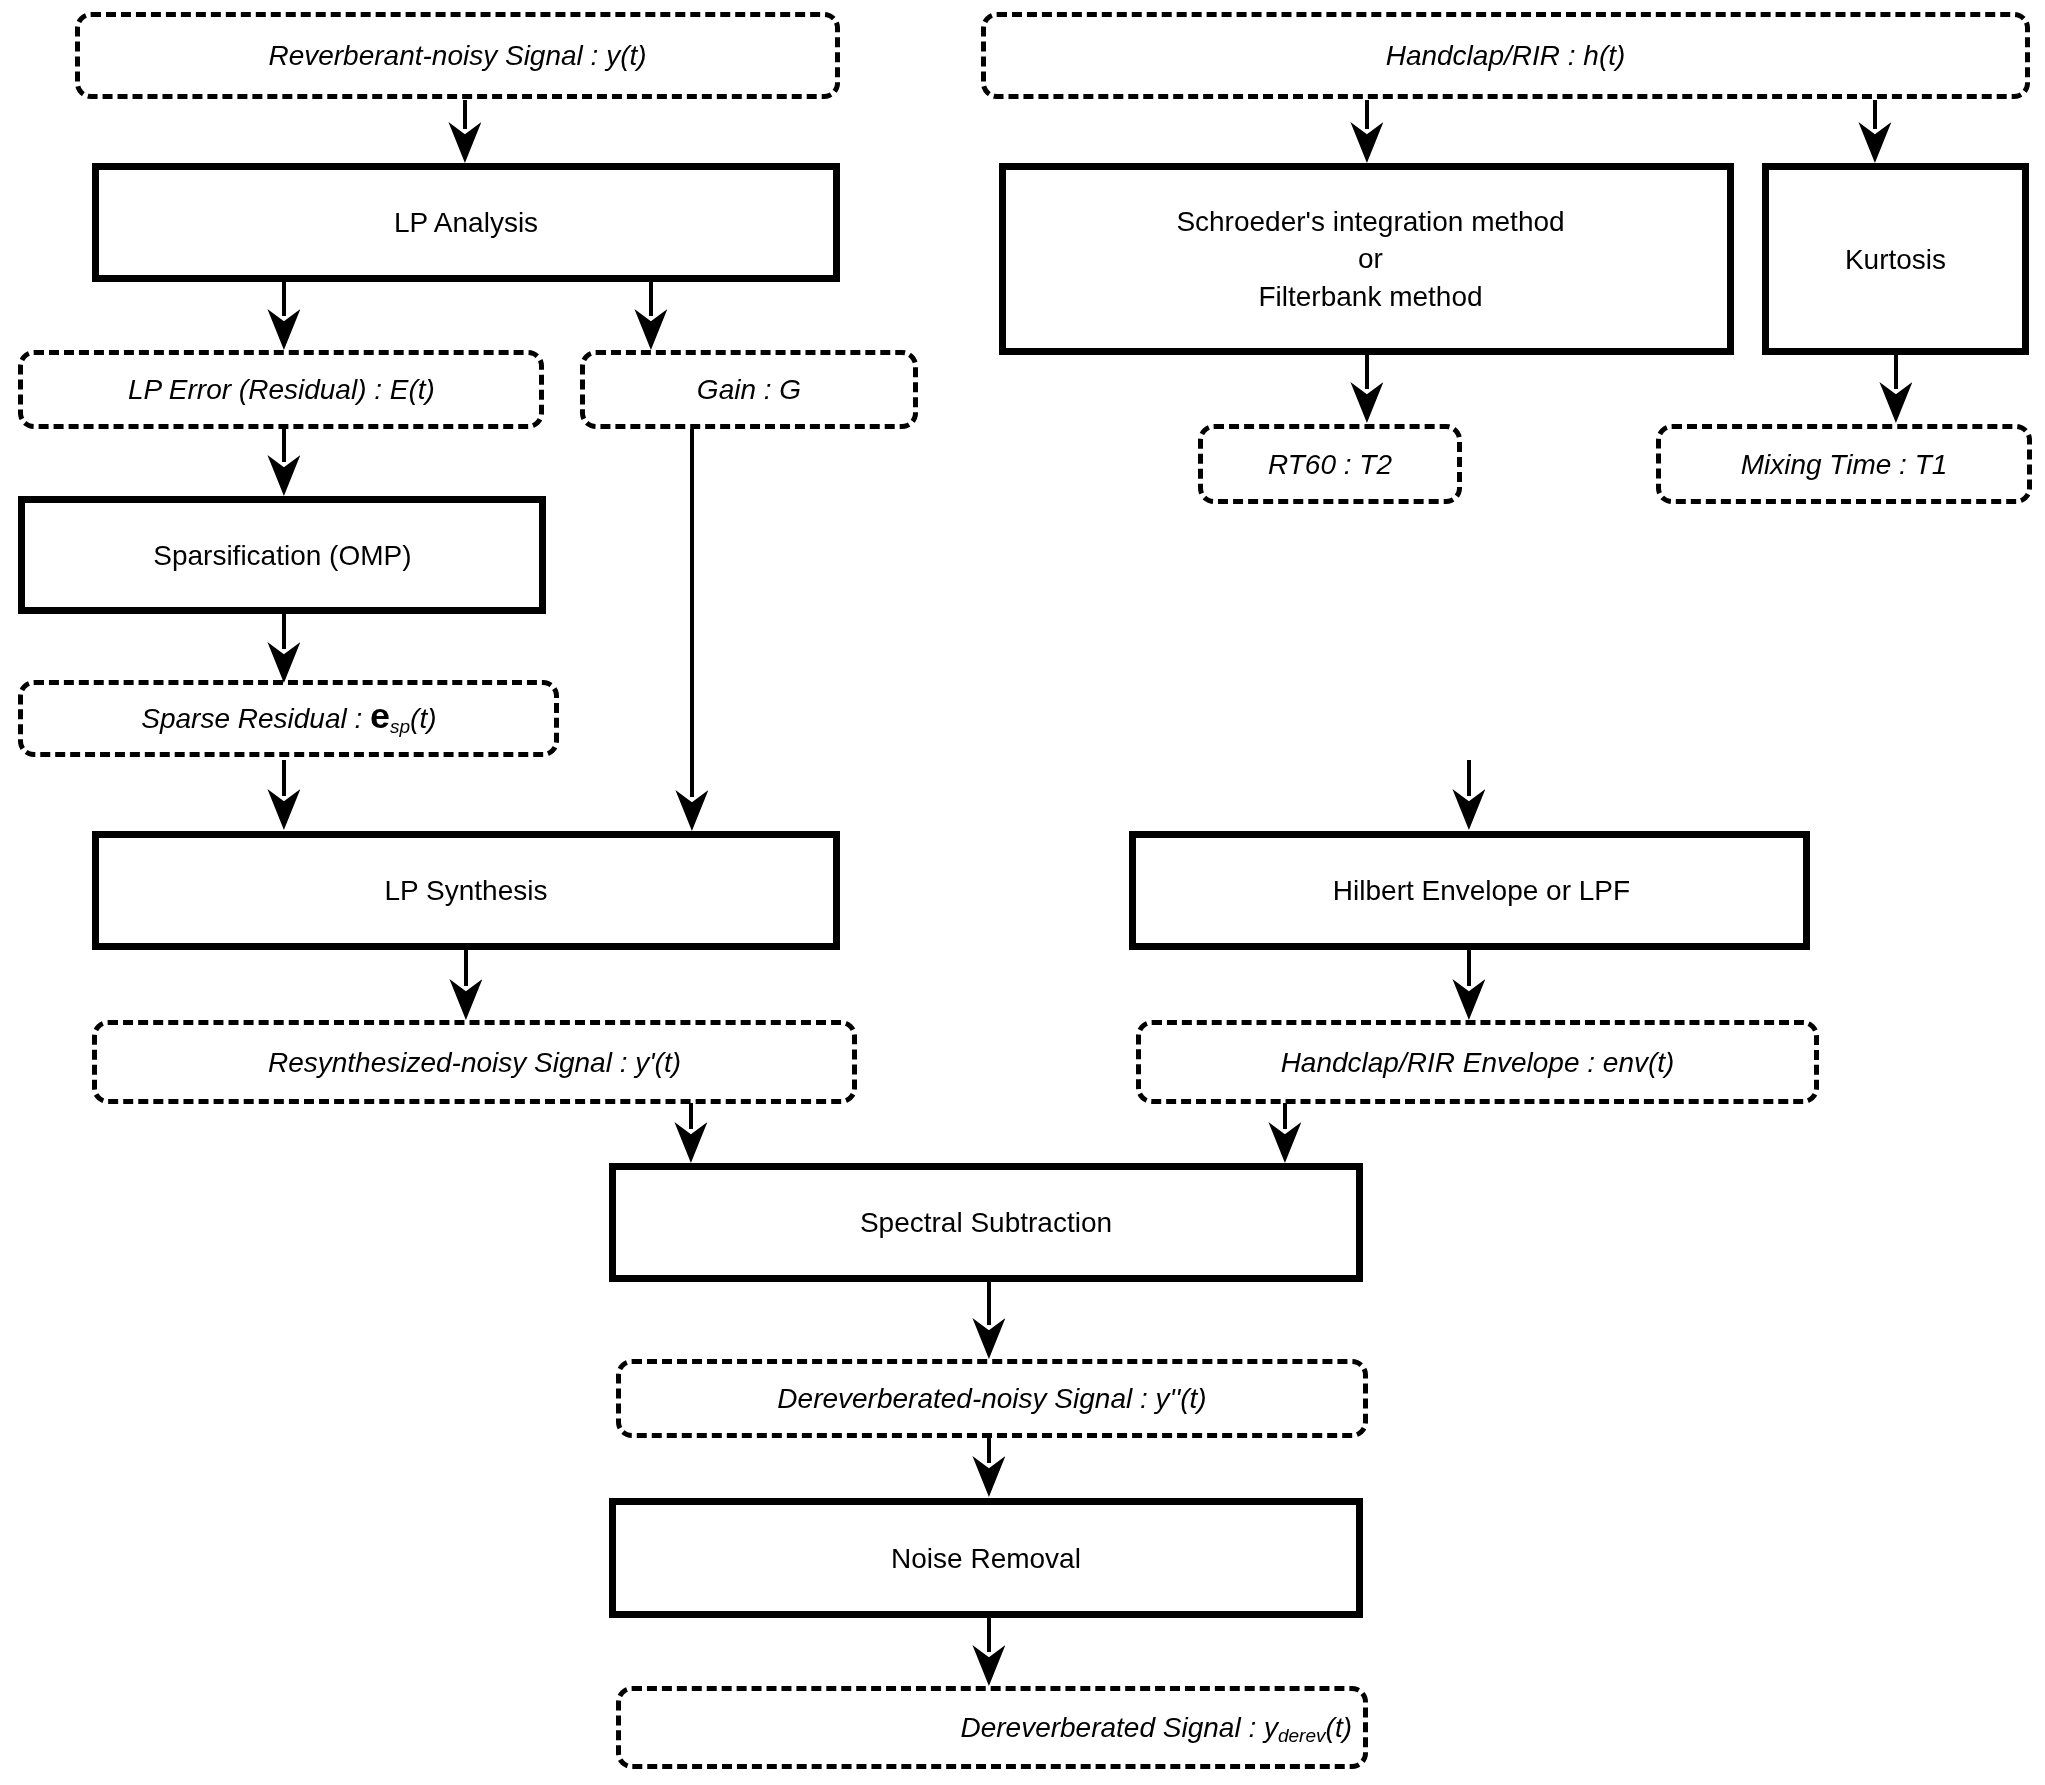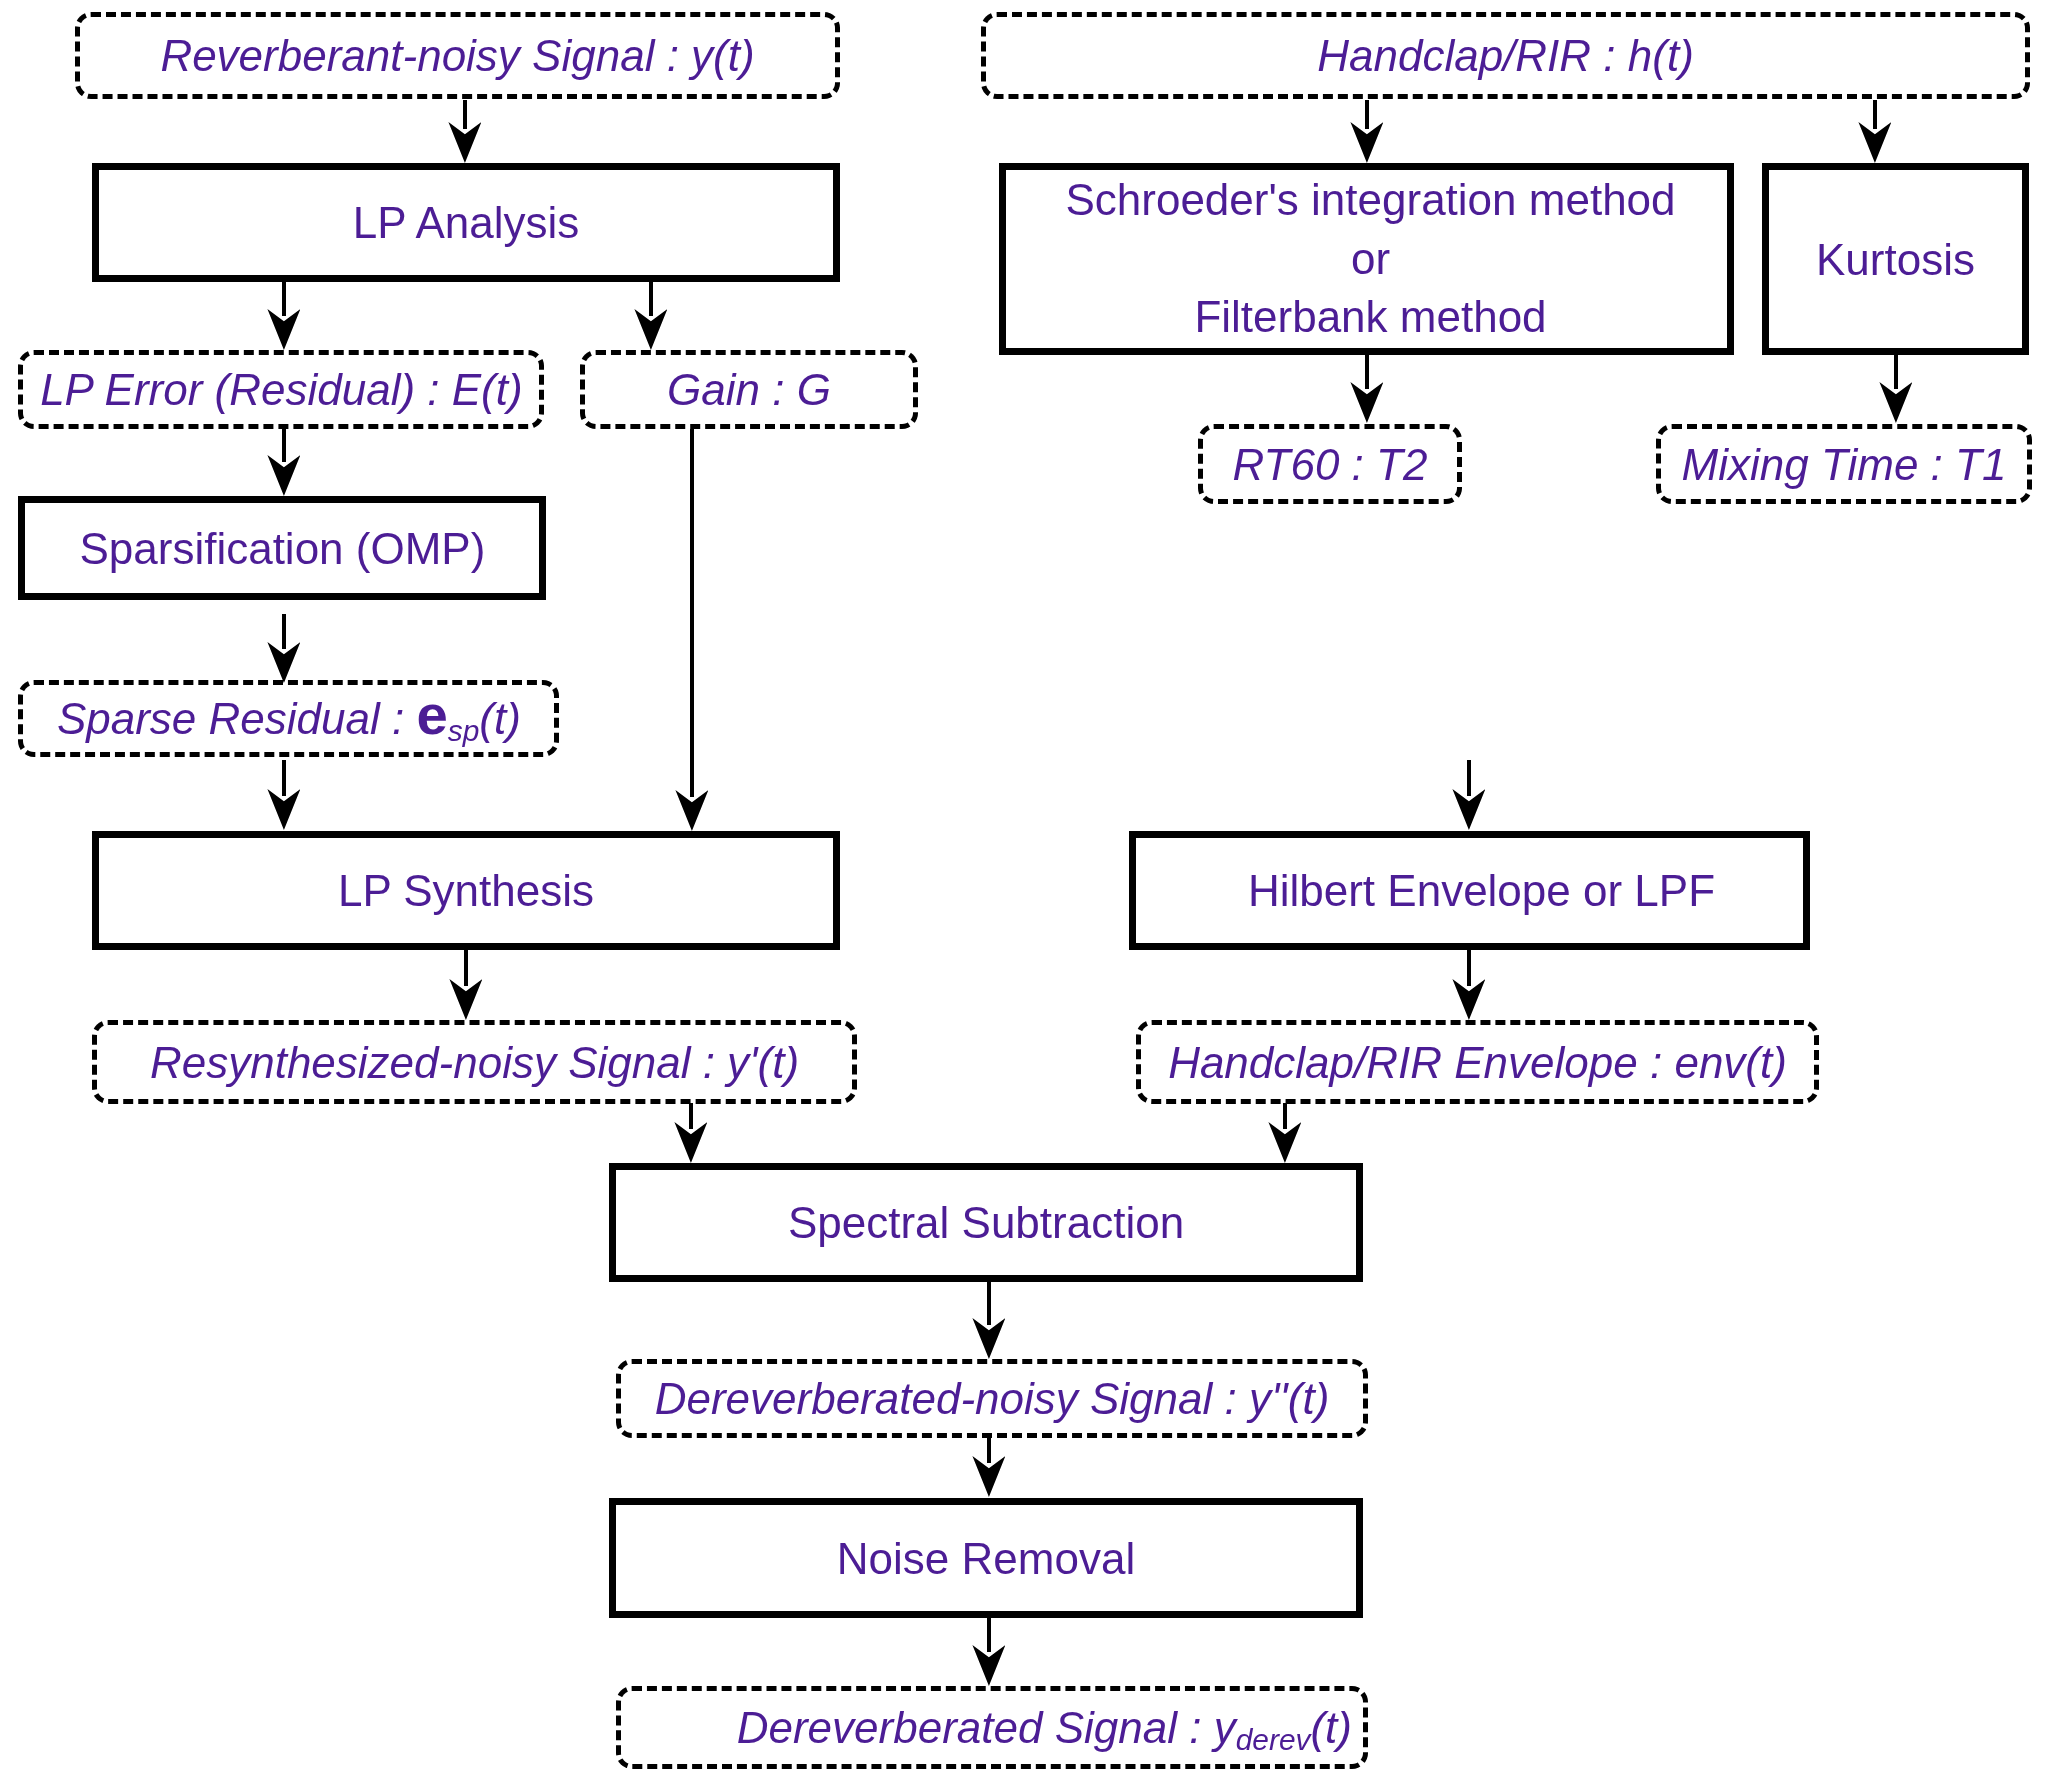--- a/index.html
+++ b/index.html
@@ -13,23 +13,23 @@
     overflow: hidden;
   }
   .box {
     position: absolute;
     box-sizing: border-box;
     background: #ffffff;
     display: flex;
     align-items: center;
     justify-content: center;
     text-align: center;
-    font-size: 44px;
+    font-size: 28px;
     line-height: 1.25;
-    color: #4c1d95;
+    color: #000000;
   }
   .solid  { border: 7.4px solid #000000; font-style: normal; }
   .dashed { border: 5.5px dashed #000000; border-radius: 16px; font-style: italic; }
   .lbl { padding: 0 11px; white-space: nowrap; }
   .lbl-wrap { padding: 0 8.6px; white-space: normal; }
   .multiline { line-height: 1.34; padding-left: 8px; }
   .sub {
     font-size: 0.68em;
     position: relative;
     top: 0.24em;
@@ -75,21 +75,21 @@
   </div>
 
   <div class="box dashed" style="left:18.4px; top:350px; width:526px; height:79px;">
     <span class="lbl">LP Error (Residual) : E(t)</span>
   </div>
 
   <div class="box dashed" style="left:580px; top:350px; width:338px; height:79px;">
     <span class="lbl">Gain : G</span>
   </div>
 
-  <div class="box solid" style="left:18.4px; top:496px; width:528px; height:104px;text-align:center;">
+  <div class="box solid" style="left:18.4px; top:496px; width:528px; height:118px;text-align:center;">
     <span class="lbl">Sparsification (OMP)</span>
   </div>
 
   <div class="box dashed" style="left:18.4px; top:680px; width:541px; height:77px;">
     <span class="lbl"><span>Sparse Residual : </span><span class="bolde">e</span><span class="sub">sp</span><span>(t)</span></span>
   </div>
 
   <div class="box solid" style="left:92px; top:831px; width:748px; height:119px;">
     <span class="lbl">LP Synthesis</span>
   </div>

